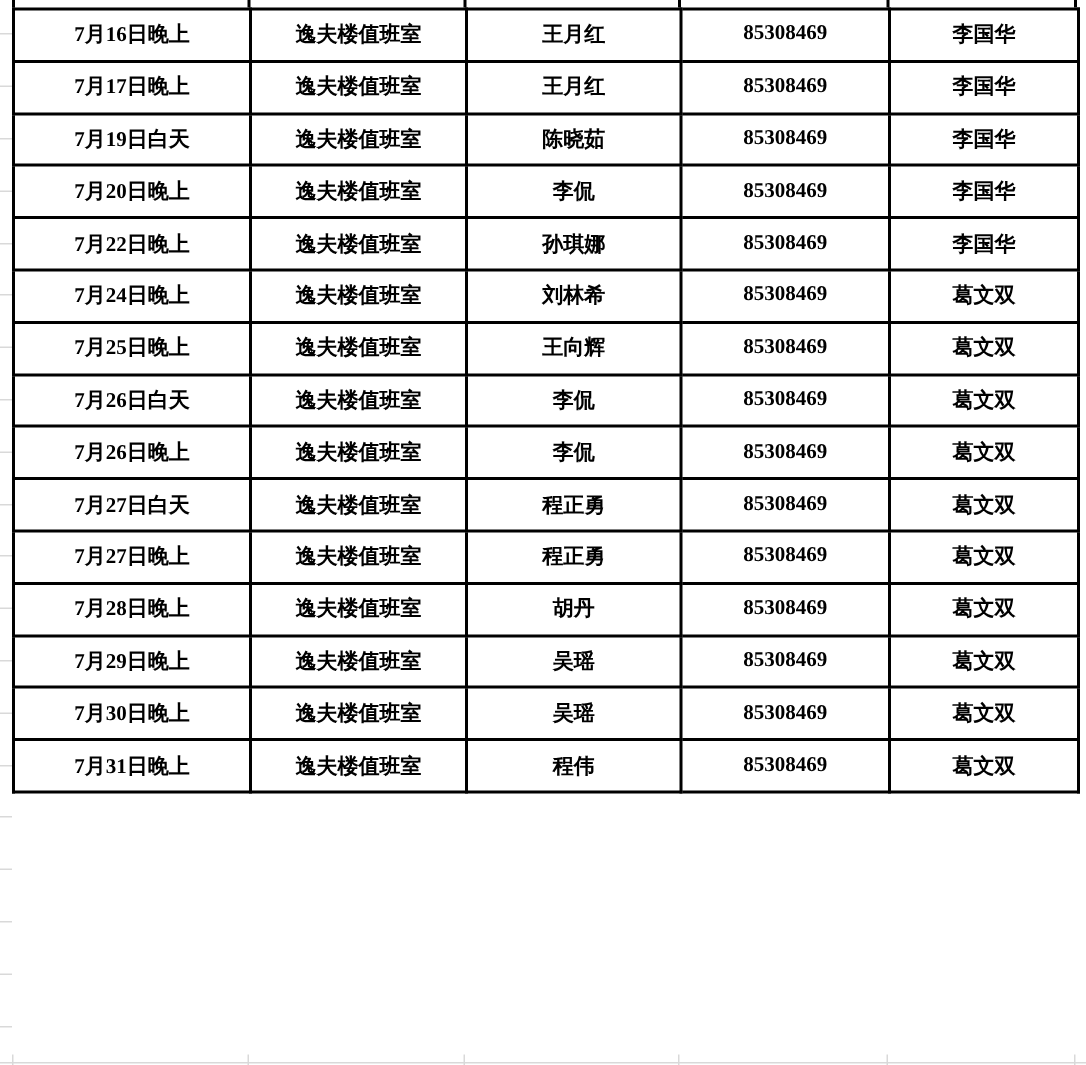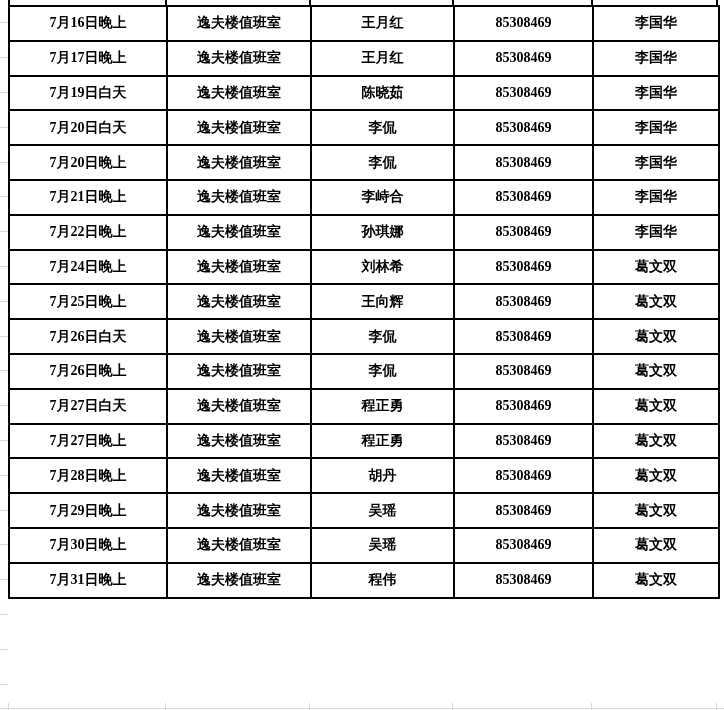--- a/index.html
+++ b/index.html
@@ -80,37 +80,23 @@
           <td>李国华</td>
         </tr>
         <tr>
           <td>7月19日白天</td>
           <td>逸夫楼值班室</td>
           <td>陈晓茹</td>
           <td>85308469</td>
           <td>李国华</td>
         </tr>
         <tr>
-          <td>7月20日白天</td>
+          <td>7月20日晚上</td>
           <td>逸夫楼值班室</td>
           <td>李侃</td>
-          <td>85308469</td>
-          <td>李国华</td>
-        </tr>
-        <tr>
-          <td>7月20日晚上</td>
-          <td>逸夫楼值班室</td>
-          <td>李侃</td>
-          <td>85308469</td>
-          <td>李国华</td>
-        </tr>
-        <tr>
-          <td>7月21日晚上</td>
-          <td>逸夫楼值班室</td>
-          <td>李峙合</td>
           <td>85308469</td>
           <td>李国华</td>
         </tr>
         <tr>
           <td>7月22日晚上</td>
           <td>逸夫楼值班室</td>
           <td>孙琪娜</td>
           <td>85308469</td>
           <td>李国华</td>
         </tr>

